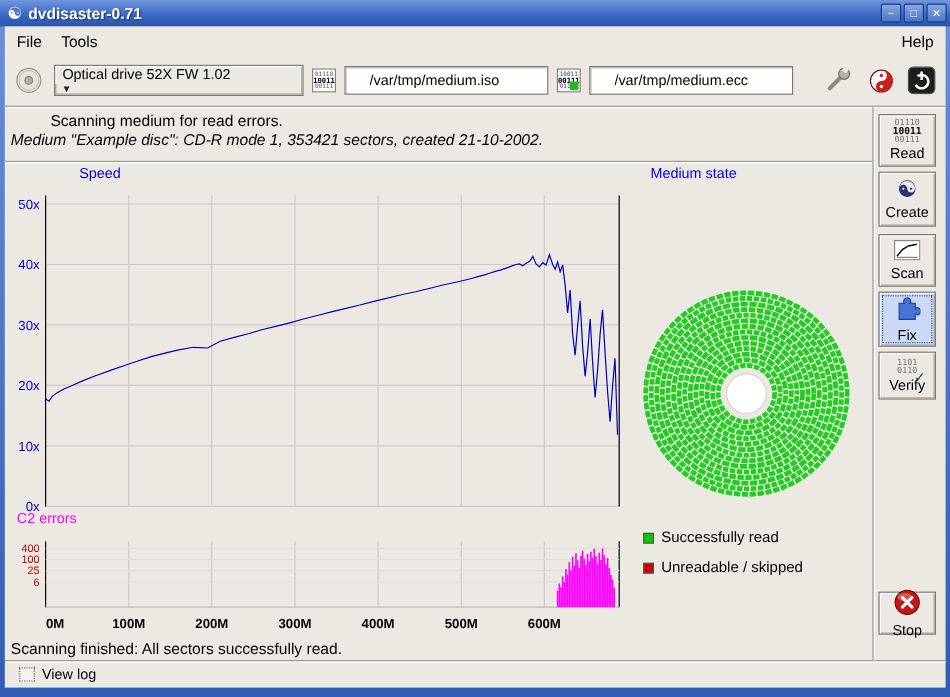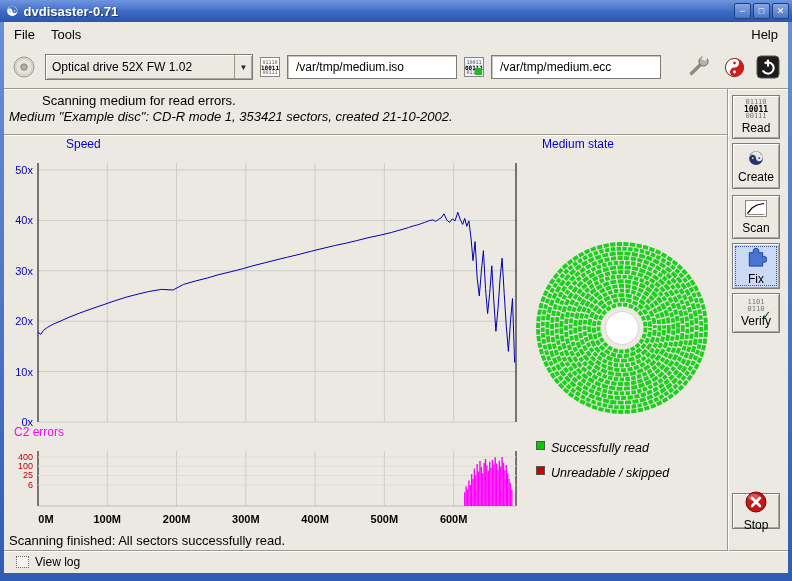--- a/index.html
+++ b/index.html
@@ -23,26 +23,26 @@
 
   
   .menubar { height:24px; display:flex; align-items:center; font-size:13px; padding:0 2px; }
   .menu-item { padding:16px 8px; }
   .menu-spacer { flex:1; }
 
   
   .toolbar { height:42px; display:flex; align-items:center; padding:0 6px; gap:7px; }
   .raised { background:#ece9e2; border:1px solid #807c75;
             box-shadow:inset 1px 1px 0 #ffffff, inset -1px -1px 0 #aaa69e; }
-  .combo { height:26px; width:208px; display:flex; align-items:center; font-size:12px; }
+  .combo { height:26px; width:208px; display:flex; align-items:flex-start; font-size:12px;flex-direction:column; }
   .combo-text { flex:1; padding:0 6px; white-space:nowrap; overflow:hidden; }
   .combo-arrow { width:18px; align-self:stretch; border-left:1px solid #9a968e;
                  display:flex; align-items:center; justify-content:center; font-size:8px; color:#222; }
   .entry { width:170px; height:24px; background:#fff; border:1px solid #7e7a74;
-           box-shadow:inset 1px 1px 0 #c6c3bc; font-size:12px; padding:2px 8px;
+           box-shadow:inset 1px 1px 0 #c6c3bc; font-size:12px; padding:2px 20px;
            font-family:"Liberation Sans",sans-serif; }
   .toolbtn { width:28px; height:28px; display:flex; align-items:center; justify-content:center; }
   .tool-right { margin-left:auto; display:flex; gap:6px; }
   .mini-file-icon { width:20px; height:20px; background:#fdfdfb; border:1px solid #8a867e;
                     display:flex; flex-direction:column; align-items:center; justify-content:center;
                     font-family:"DejaVu Sans Mono",monospace; font-size:5px; line-height:5px; color:#555;
                     position:relative; }
   .mini-file-icon .mid { color:#000; font-weight:bold; font-size:6px; }
   .ecc-tint { background:#eef2fc; }
   .ecc-dot { position:absolute; right:1px; bottom:1px; width:7px; height:7px; background:#22bb22; }
@@ -56,21 +56,21 @@
   .vsep { position:absolute; left:723px; top:0; width:2px; height:462px;
           border-left:1px solid #9c9890; border-right:1px solid #fff; }
 
   .chart-title { position:absolute; font-size:12px; }
   .speed-title { left:26px; top:48px; }
   .c2-title { left:10px; top:336px; }
   .medium-title { left:538px; top:48px; }
   .charts-svg { position:absolute; left:0; top:60px; }
   .disc-svg { position:absolute; left:528px; top:149px; }
 
-  .legend-row { position:absolute; left:532px; display:flex; gap:6px; font-size:12.5px;font-style:italic; }
+  .legend-row { position:absolute; left:532px; display:flex; align-items:center; gap:6px; font-size:12.5px; }
   .legend-swatch { width:9px; height:9px; border:1px solid #555; }
 
   .bottom-status { position:absolute; left:5px; top:444px; font-size:13px; color:#000; }
 
   
   .side-btn { position:absolute; left:728px; width:48px; display:flex; flex-direction:column;
               align-items:center; justify-content:center; gap:1px; font-size:12px; color:#000; cursor:default; }
   .side-btn.focused { background:#ccd9f5; outline:1px dotted #3a5a9e; outline-offset:-4px; }
   .bin-icon { display:flex; flex-direction:column; align-items:center;
               font-family:"DejaVu Sans Mono",monospace; font-size:7px; line-height:7px; color:#777; }

